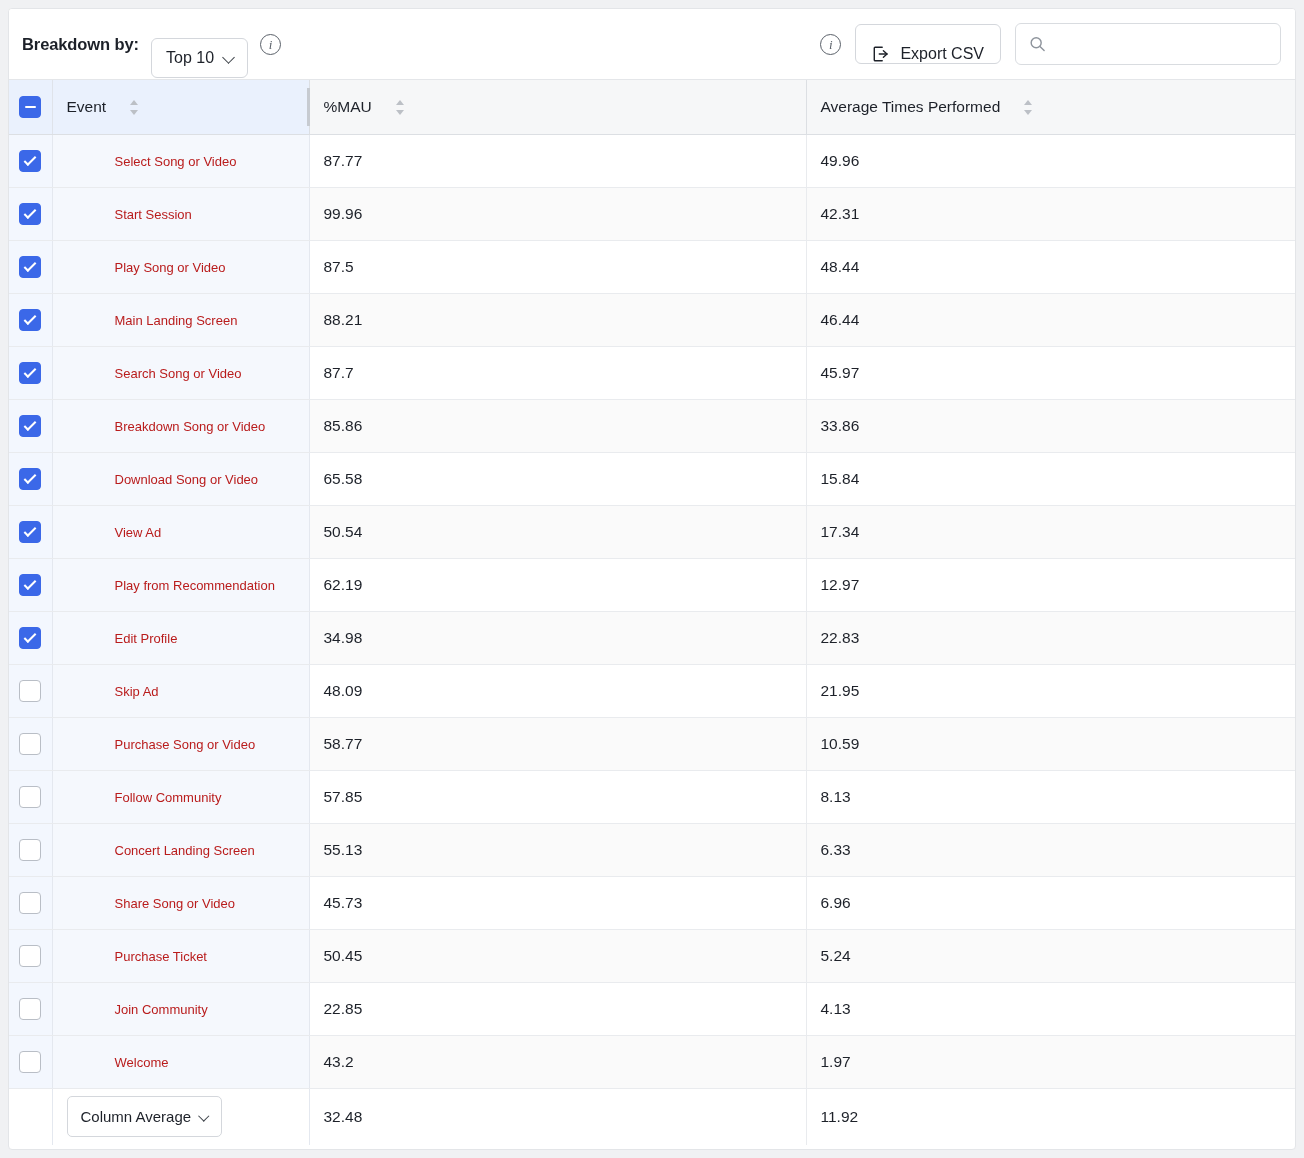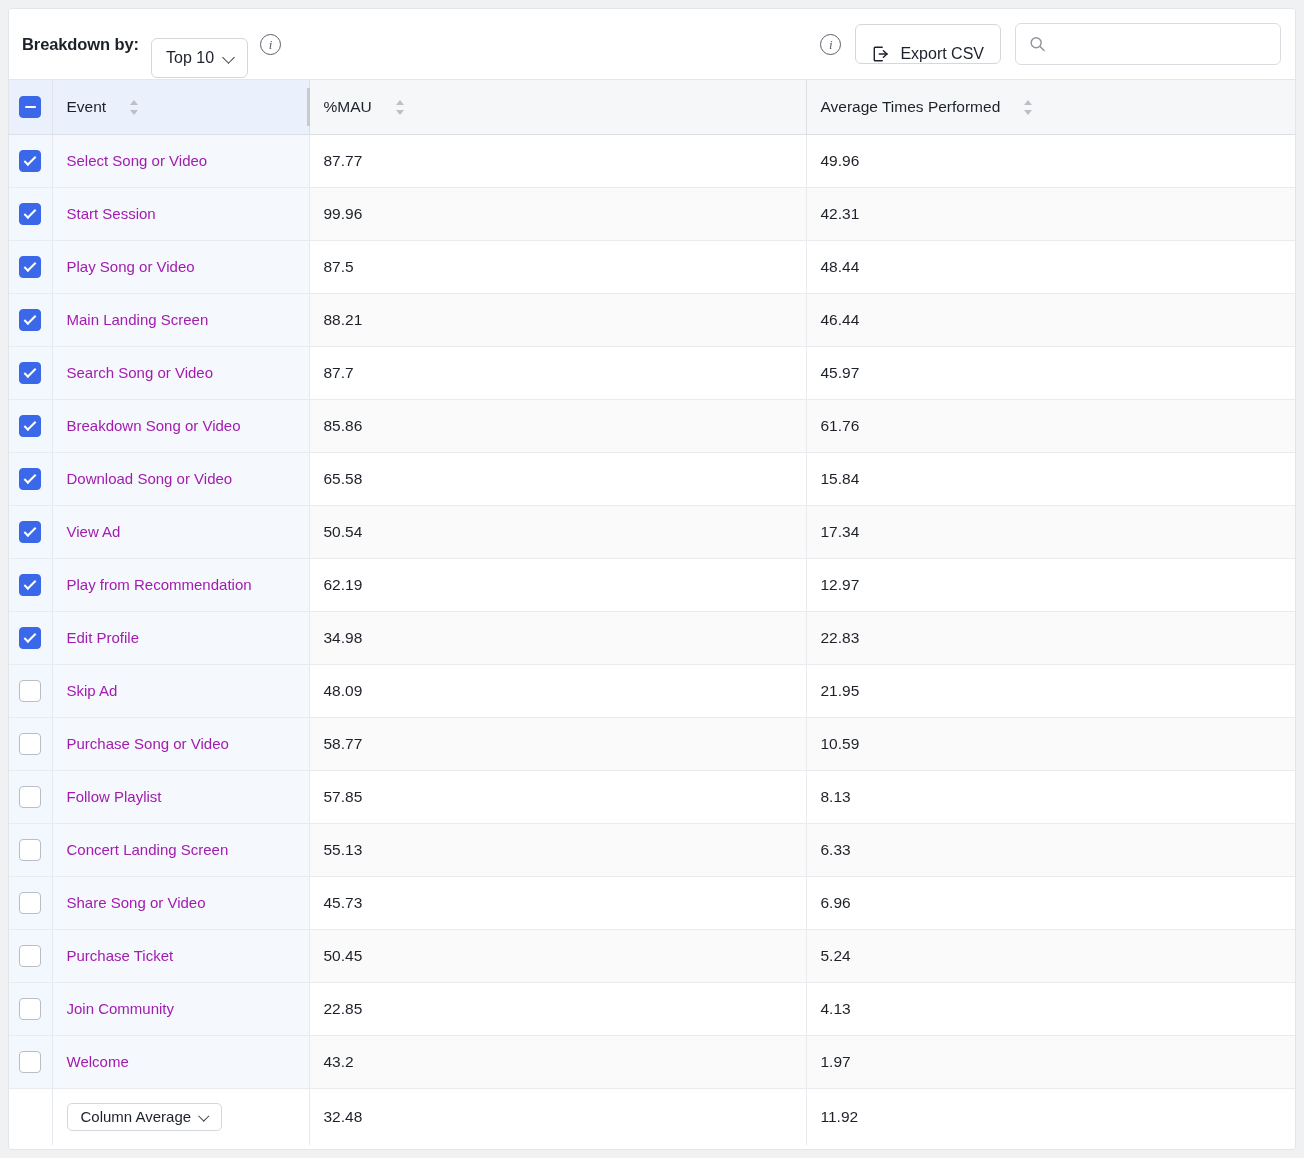--- a/index.html
+++ b/index.html
@@ -240,37 +240,37 @@
     background: #ffffff !important;
     border-bottom: none;
     height: 56px;
   }
   tr.footer-row td.c-check-cell { background: #ffffff !important; }
   tr.footer-row td.c-event-cell { background: #ffffff !important; }
   .avg-pill {
     display: inline-flex;
     align-items: center;
     gap: 8px;
-    height: 28px;
+    height: 41px;
     padding: 0 9px 0 13px;
     border: 1px solid #d4d7dc;
     border-radius: 5px;
     background: #fff;
     font-size: 15px;
     color: #1d2129;
     cursor: pointer;
     white-space: nowrap;
   }
   .avg-pill .chev { width: 11px; height: 11px; }
   .avg-pill .chev::before {
     left: 1px; top: 1px; width: 6.5px; height: 6.5px;
     border-right-width: 1.7px; border-bottom-width: 1.7px;
   }
   .val { font-size: 15.5px; color: #1d2129; margin-top: 16px; }
-  .ev-name { font-size: 15px; color: #a21caf; }
+  .ev-name { font-size: 13px; color: #b91c1c; margin-left: 48px; }
 </style>
 </head>
 <body>
 
 <div id="app">
   <div class="card">
 
     <div class="toolbar">
       <div class="toolbar-left">
         <span class="breakdown-label">Breakdown by:</span>
@@ -383,21 +383,21 @@
               <td class="c-event-cell"><span class="ev-name">Search Song or Video</span></td>
               <td class="c-mau-cell"><span class="val">87.7</span></td>
               <td><span class="val">45.97</span></td>
             </tr>
             <tr class="even">
               <td class="c-check-cell"><span class="cb on">
                   <span class="tick"></span>
                 </span></td>
               <td class="c-event-cell"><span class="ev-name">Breakdown Song or Video</span></td>
               <td class="c-mau-cell"><span class="val">85.86</span></td>
-              <td><span class="val">61.76</span></td>
+              <td><span class="val">33.86</span></td>
             </tr>
             <tr class="odd">
               <td class="c-check-cell"><span class="cb on">
                   <span class="tick"></span>
                 </span></td>
               <td class="c-event-cell"><span class="ev-name">Download Song or Video</span></td>
               <td class="c-mau-cell"><span class="val">65.58</span></td>
               <td><span class="val">15.84</span></td>
             </tr>
             <tr class="even">
@@ -431,21 +431,21 @@
               <td><span class="val">21.95</span></td>
             </tr>
             <tr class="even">
               <td class="c-check-cell"><span class="cb off"></span></td>
               <td class="c-event-cell"><span class="ev-name">Purchase Song or Video</span></td>
               <td class="c-mau-cell"><span class="val">58.77</span></td>
               <td><span class="val">10.59</span></td>
             </tr>
             <tr class="odd">
               <td class="c-check-cell"><span class="cb off"></span></td>
-              <td class="c-event-cell"><span class="ev-name">Follow Playlist</span></td>
+              <td class="c-event-cell"><span class="ev-name">Follow Community</span></td>
               <td class="c-mau-cell"><span class="val">57.85</span></td>
               <td><span class="val">8.13</span></td>
             </tr>
             <tr class="even">
               <td class="c-check-cell"><span class="cb off"></span></td>
               <td class="c-event-cell"><span class="ev-name">Concert Landing Screen</span></td>
               <td class="c-mau-cell"><span class="val">55.13</span></td>
               <td><span class="val">6.33</span></td>
             </tr>
             <tr class="odd">

